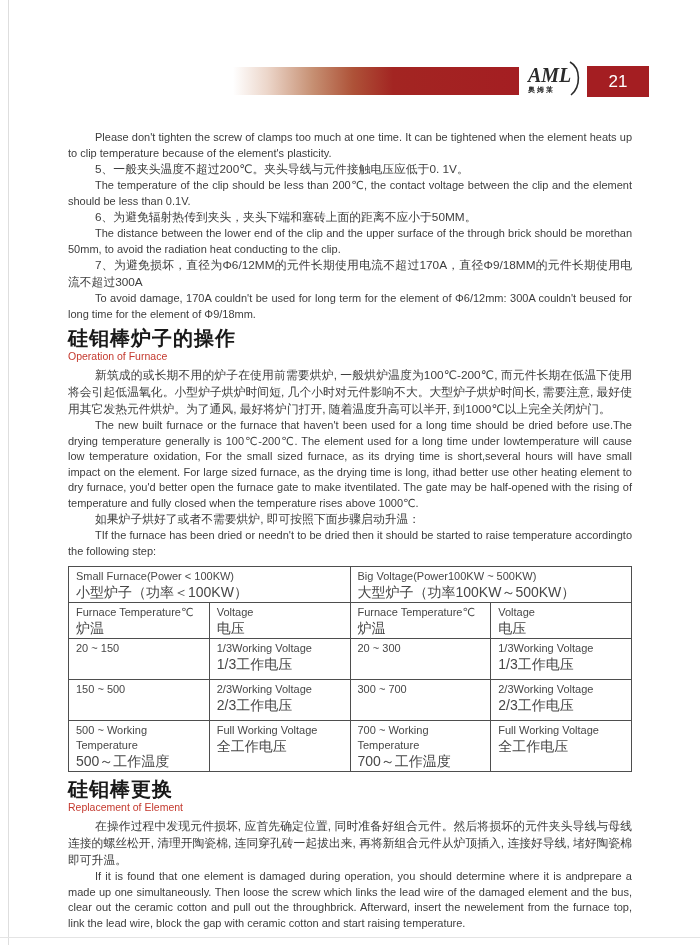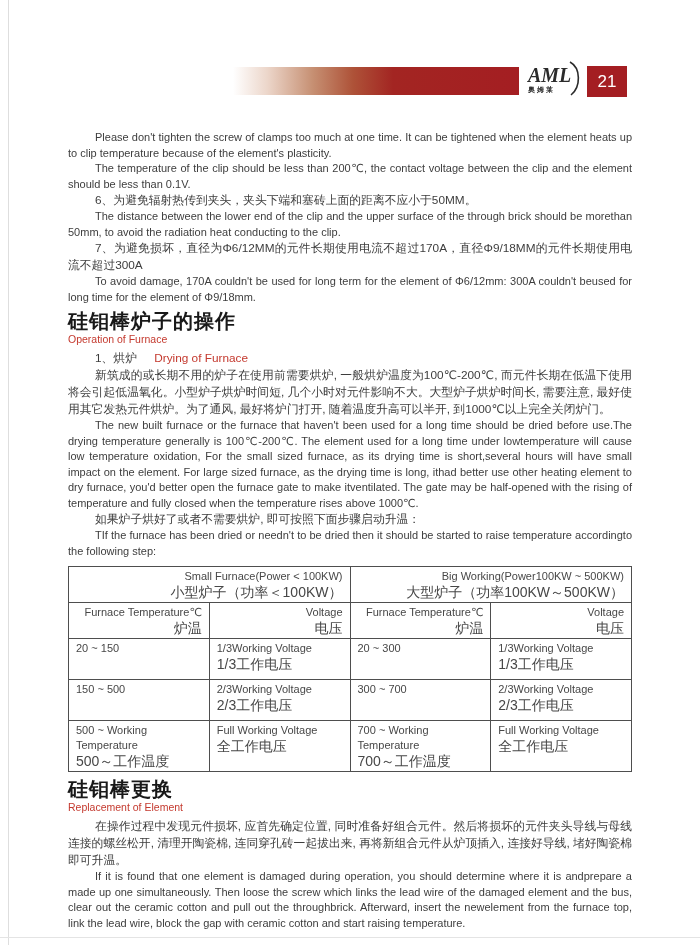--- a/index.html
+++ b/index.html
@@ -10,37 +10,37 @@
 
   
   .grad-bar{position:absolute;left:233px;top:67px;width:286px;height:28px;
     background:linear-gradient(90deg,#ffffff 0%,#ecd6ca 12%,#c68f72 28%,#ae5238 42%,#a32522 56%,#a41e22 100%);}
   .logo{position:absolute;left:528px;top:63px;width:58px;height:36px;color:#2b2b2b;}
   .logo-main{position:relative;height:24px;white-space:nowrap;}
   .logo-text{font-family:"Liberation Serif","DejaVu Serif",serif;font-style:italic;font-weight:bold;
     font-size:20px;line-height:24px;}
   .logo-arc{position:absolute;right:2px;top:-2px;}
   .logo-sub{display:block;font-size:7px;letter-spacing:2px;margin-top:-2px;font-weight:bold;white-space:nowrap;}
-  .page-badge{position:absolute;left:587px;top:66px;width:40px;height:31px;background:#a41e22;
+  .page-badge{position:absolute;left:587px;top:66px;width:62px;height:31px;background:#a41e22;
     color:#ffffff;font-size:17px;display:flex;align-items:center;justify-content:center;}
 
   
   .content{position:absolute;left:68px;top:130px;width:564px;}
   .para{margin:0;text-align:justify;text-indent:27px;}
   .para.en{font-size:11px;line-height:15.5px;}
   .para.cn{font-size:11.8px;line-height:17px;}
   .item-label{margin:2px 0 0 0;text-indent:27px;font-size:11.8px;line-height:17px;text-align:left;}
   .red-label{color:#c4392e;margin-left:14px;}
   .sec-title{margin:5px 0 0 0;font-size:20px;line-height:23px;color:#181818;font-weight:bold;letter-spacing:1px;}
   .sec-sub{font-size:10.5px;line-height:13px;color:#c4392e;margin:0 0 4px 0;}
 
   
   .v-table{width:100%;border-collapse:collapse;table-layout:fixed;margin:7px 0 6px 0;color:#474747;}
   .v-table td{border:1px solid #4e4e4e;padding:2px 7px;vertical-align:top;}
-  .v-table td.th{text-align:right;}
+  .v-table td.th{text-align:left;}
   .t-en{font-size:11px;line-height:15px;}
   .t-cn{font-size:14px;line-height:16px;}
   .v-table tr.body-row td{height:36px;}
 </style>
 </head>
 <body>
 
 <div class="page">
   <div class="edge-left"></div>
   <div class="edge-bottom"></div>
@@ -54,54 +54,51 @@
           <path d="M2 1 C 13 7 13 26 3 34" fill="none" stroke="#2b2b2b" stroke-width="1.6"></path>
         </svg>
       </div>
       <span class="logo-sub">奥姆莱</span>
     </div>
     <div class="page-badge">21</div>
   </header>
 
   <main class="content">
     <p class="para en">Please don't tighten the screw of clamps too much at one time. It can be tightened when the element  heats up to clip temperature because of the element's plasticity.</p>
+    <p class="para cn">5、一般夹头温度不超过200℃。夹头导线与元件接触电压应低于0. 1V。</p>
     <p class="para en">The temperature of the clip should be less than 200℃, the contact voltage between the clip and the  element should be less than 0.1V.</p>
     <p class="para cn">6、为避免辐射热传到夹头，夹头下端和塞砖上面的距离不应小于50MM。</p>
     <p class="para en">The distance between the lower end of the clip and the upper surface of the through brick should be morethan 50mm, to avoid the radiation heat conducting to the clip.</p>
     <p class="para cn">7、为避免损坏，直径为Φ6/12MM的元件长期使用电流不超过170A，直径Φ9/18MM的元件长期使用电流不超过300A</p>
     <p class="para en">To avoid damage, 170A couldn't be used for long term for the element of  Φ6/12mm: 300A couldn't beused for long time for the element of Φ9/18mm.</p>
 
     <h2 class="sec-title">硅钼棒炉子的操作</h2>
     <div class="sec-sub">Operation of Furnace</div>
 
-    <p class="item-label">
-      <span>1、烘炉</span>
-      <span class="red-label">Drying of Furnace</span>
-    </p>
     <p class="para cn">新筑成的或长期不用的炉子在使用前需要烘炉, 一般烘炉温度为100℃-200℃, 而元件长期在低温下使用将会引起低温氧化。小型炉子烘炉时间短, 几个小时对元件影响不大。大型炉子烘炉时间长, 需要注意, 最好使用其它发热元件烘炉。为了通风, 最好将炉门打开, 随着温度升高可以半开, 到1000℃以上完全关闭炉门。</p>
     <p class="para en">The new built furnace or the furnace that haven't been used for a long time should be dried before use.The drying temperature generally is 100℃-200℃. The element used for a long time under lowtemperature will cause low temperature oxidation, For the small sized furnace, as its drying time is short,several hours will have small impact on the element. For large sized furnace, as the drying time is long, ithad better use other heating element to dry furnace, you'd better open the furnace gate to make itventilated. The gate may be half-opened with the rising of temperature and fully closed when the  temperature rises above 1000℃.</p>
 
     <p class="para cn">如果炉子烘好了或者不需要烘炉, 即可按照下面步骤启动升温：</p>
     <p class="para en">TIf the furnace has been dried or needn't to be dried then it should be started to raise temperature accordingto the following step:</p>
 
     <table class="v-table">
       <colgroup>
           <col style="width:25%">
           <col style="width:25%">
           <col style="width:25%">
           <col style="width:25%">
         </colgroup>
       <tbody>
       <tr>
         <td colspan="2" class="th">
           <div class="t-en">Small Furnace(Power &lt; 100KW)</div>
           <div class="t-cn">小型炉子（功率＜100KW）</div>
         </td>
         <td colspan="2" class="th">
-          <div class="t-en">Big Working(Power100KW ~ 500KW)</div>
+          <div class="t-en">Big Voltage(Power100KW ~ 500KW)</div>
           <div class="t-cn">大型炉子（功率100KW～500KW）</div>
         </td>
       </tr>
       <tr>
         <td class="th">
           <div class="t-en">Furnace Temperature℃</div>
           <div class="t-cn">炉温</div>
         </td>
         <td class="th">
           <div class="t-en">Voltage</div>

